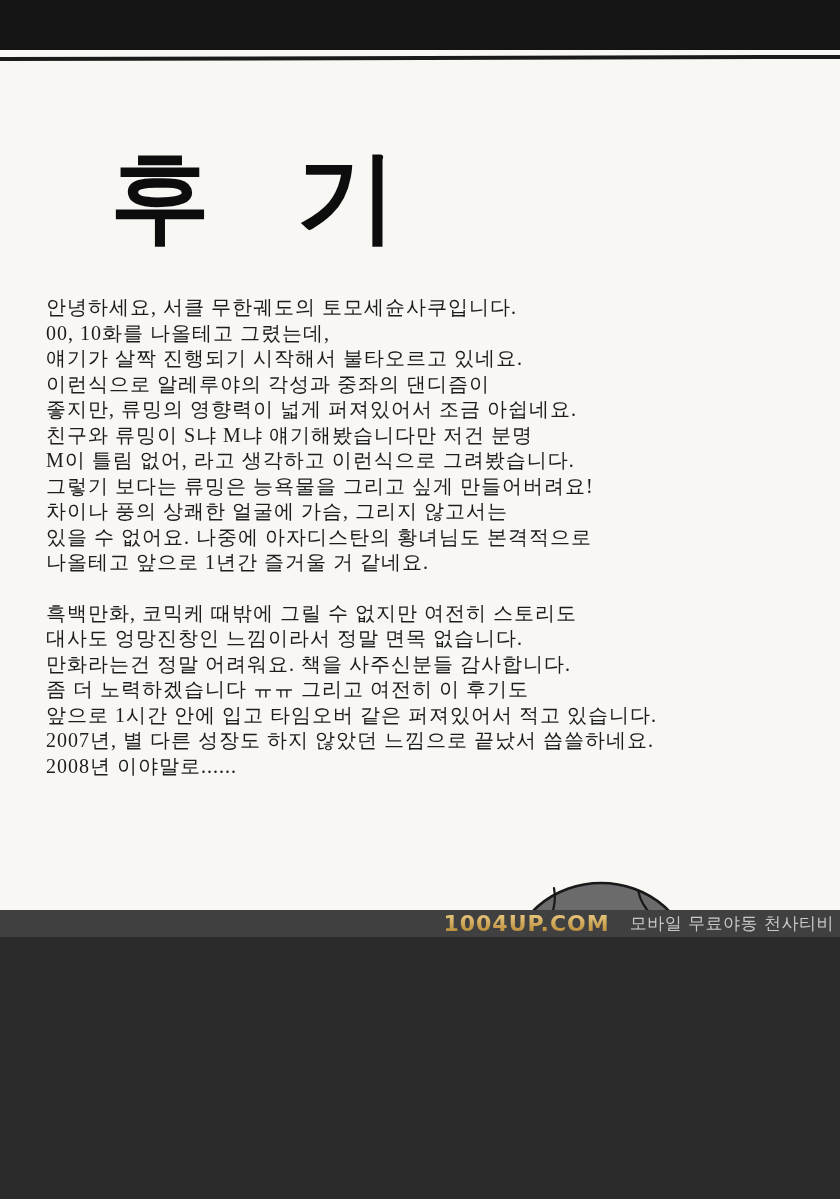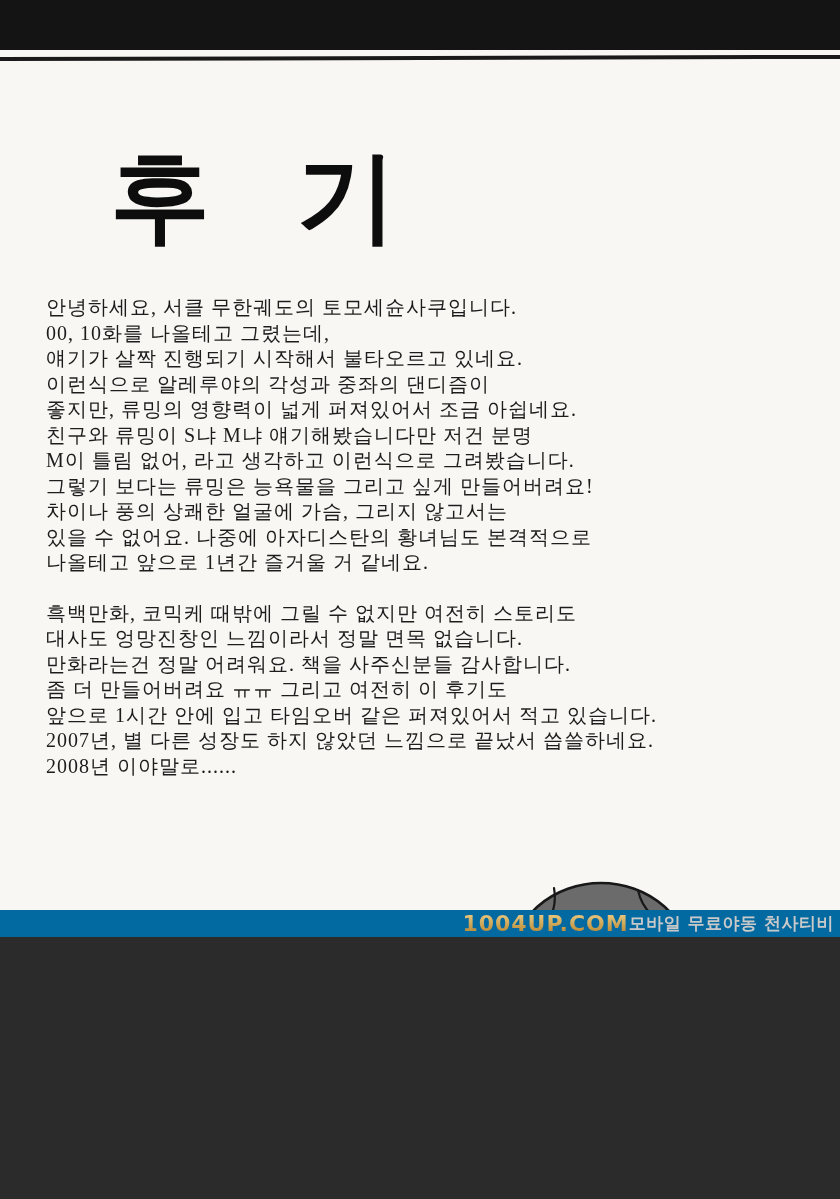--- a/index.html
+++ b/index.html
@@ -25,31 +25,31 @@
     position:absolute;left:46px;top:295px;width:720px;
     color:#1c1c1c;font-size:20px;line-height:25.5px;letter-spacing:1px;
   }
   .bodytext .para{margin:0 0 25px 0;font-family:Liberation Serif, serif;}
   .bodytext .line{white-space:pre;}
   
   .mascot{position:absolute;left:478px;top:856px;width:262px;height:262px;}
   
   .bottom-bar{
     position:absolute;left:0;bottom:0;width:840px;height:27px;
-    background:#0369a1;
+    background:#404040;
     display:flex;align-items:center;justify-content:flex-end;
-    padding-right:6px;box-sizing:border-box;
+    gap:12px;padding-right:6px;box-sizing:border-box;
     font-family:"DejaVu Sans","Liberation Sans",sans-serif;
   }
   .wm-site{
     font-weight:bold;font-size:22px;letter-spacing:1px;
     background:linear-gradient(#f0d28a,#b07f2a);
     -webkit-background-clip:text;background-clip:text;color:transparent;
   }
-  .wm-tagline{font-weight:bold;font-size:17px;color:#c9c9c9;letter-spacing:0.5px;}
+  .wm-tagline{font-weight:normal;font-size:17px;color:#c9c9c9;letter-spacing:0.5px;margin-left:8px;}
 </style>
 </head>
 <body>
 
 <div class="page">
 
   <div class="top-band"></div>
   <div class="top-rule"></div>
 
   <div class="title">후 기</div>
@@ -65,21 +65,21 @@
       <div class="line">M이 틀림 없어, 라고 생각하고 이런식으로 그려봤습니다.</div>
       <div class="line">그렇기 보다는 류밍은 능욕물을 그리고 싶게 만들어버려요!</div>
       <div class="line">차이나 풍의 상쾌한 얼굴에 가슴, 그리지 않고서는</div>
       <div class="line">있을 수 없어요. 나중에 아자디스탄의 황녀님도 본격적으로</div>
       <div class="line">나올테고 앞으로 1년간 즐거울 거 같네요.</div>
     </div>
     <div class="para">
       <div class="line">흑백만화, 코믹케 때밖에 그릴 수 없지만 여전히 스토리도</div>
       <div class="line">대사도 엉망진창인 느낌이라서 정말 면목 없습니다.</div>
       <div class="line">만화라는건 정말 어려워요. 책을 사주신분들 감사합니다.</div>
-      <div class="line">좀 더 만들어버려요 ㅠㅠ 그리고 여전히 이 후기도</div>
+      <div class="line">좀 더 노력하겠습니다 ㅠㅠ 그리고 여전히 이 후기도</div>
       <div class="line">앞으로 1시간 안에 입고 타임오버 같은 퍼져있어서 적고 있습니다.</div>
       <div class="line">2007년, 별 다른 성장도 하지 않았던 느낌으로 끝났서 씁쓸하네요.</div>
       <div class="line">2008년 이야말로......</div>
     </div>
   </div>
 
   <svg class="mascot" viewBox="0 0 262 262" xmlns="http://www.w3.org/2000/svg">
 
     <g stroke="#1a1a1a" stroke-width="2.2" stroke-linecap="round" fill="none">
       <path d="M84,243 L118,220"></path>

